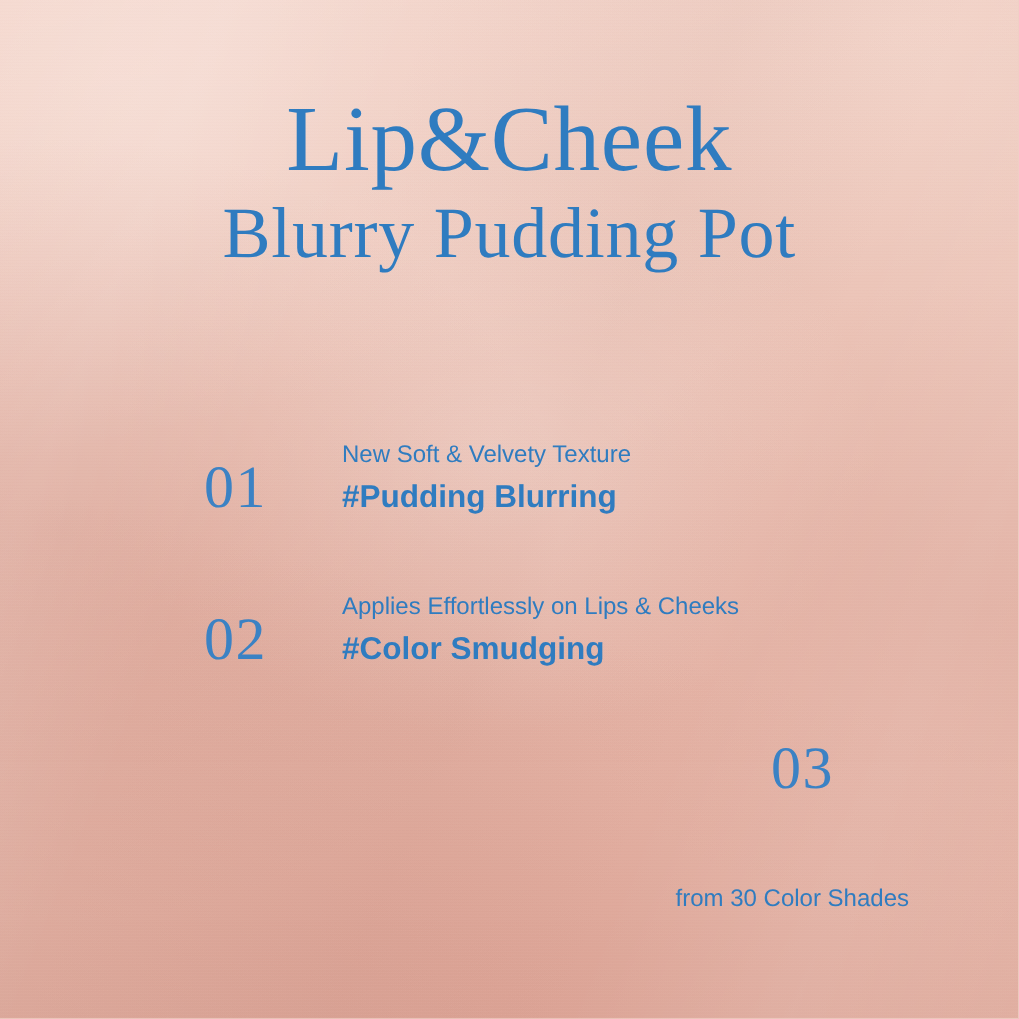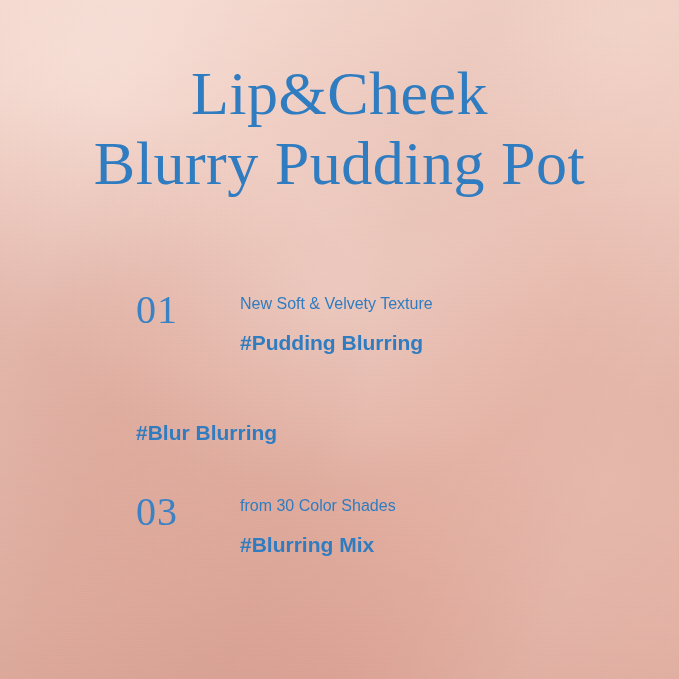--- a/index.html
+++ b/index.html
@@ -83,37 +83,36 @@
     letter-spacing: 0.5px;
     line-height: 1.0;
     color: #2f7cc0;
     white-space: nowrap;
   }
   .title-line-1 {
     font-size: 62px;
     margin-bottom: 8px;
   }
   .title-line-2 {
-    font-size: 62px;
+    font-size: 48px;
   }
 
   
   .features {
     position: absolute;
     top: 288px;
     left: 136px;
     width: 470px;
   }
   .feature {
     display: flex;
-    align-items: flex-start;
+    align-items: flex-end;
     margin-bottom: 44px;
-    gap: 12px;
   }
-  .feature:last-child { margin-bottom: 0; }
+  .feature:last-child { margin-bottom: 0; flex-direction: column; }
 
   .feature-num {
     font-family: "Liberation Serif", serif;
     font-size: 40px;
     line-height: 1;
     color: #3b82c4;
     width: 92px;
     flex: 0 0 92px;
     letter-spacing: 1px;
     padding-top: 2px;
@@ -127,21 +126,21 @@
     line-height: 1.36;
     color: #2f7cc0;
     font-weight: 400;
     margin-bottom: 2px;
   }
   .feature-tag {
     font-size: 21px;
     line-height: 1.3;
     color: #2f7cc0;
     font-weight: bold;
-    margin-top: 14px;
+    margin-top: 3px;
   }
 </style>
 </head>
 <body>
 
 <div id="poster">
   <div class="bg-layer bg-a"></div>
   <div class="bg-layer bg-b"></div>
   <div class="bg-layer bg-c"></div>
   <div class="bg-layer bg-d"></div>
@@ -158,28 +157,29 @@
 
       <div class="feature">
         <div class="feature-num">01</div>
         <div class="feature-text">
           <div class="feature-desc">New Soft &amp; Velvety Texture</div>
           <div class="feature-tag">#Pudding Blurring</div>
         </div>
       </div>
 
       <div class="feature">
+        <div class="feature-num">02</div>
         <div class="feature-text">
-          <div class="feature-tag">#Blur Blurring</div>
+          <div class="feature-desc">Applies Effortlessly on Lips &amp; Cheeks</div>
+          <div class="feature-tag">#Color Smudging</div>
         </div>
       </div>
 
       <div class="feature">
         <div class="feature-num">03</div>
         <div class="feature-text">
           <div class="feature-desc">from 30 Color Shades</div>
-          <div class="feature-tag">#Blurring Mix</div>
         </div>
       </div>
 
     </div>
   </div>
 </div>
 
 </body></html>

